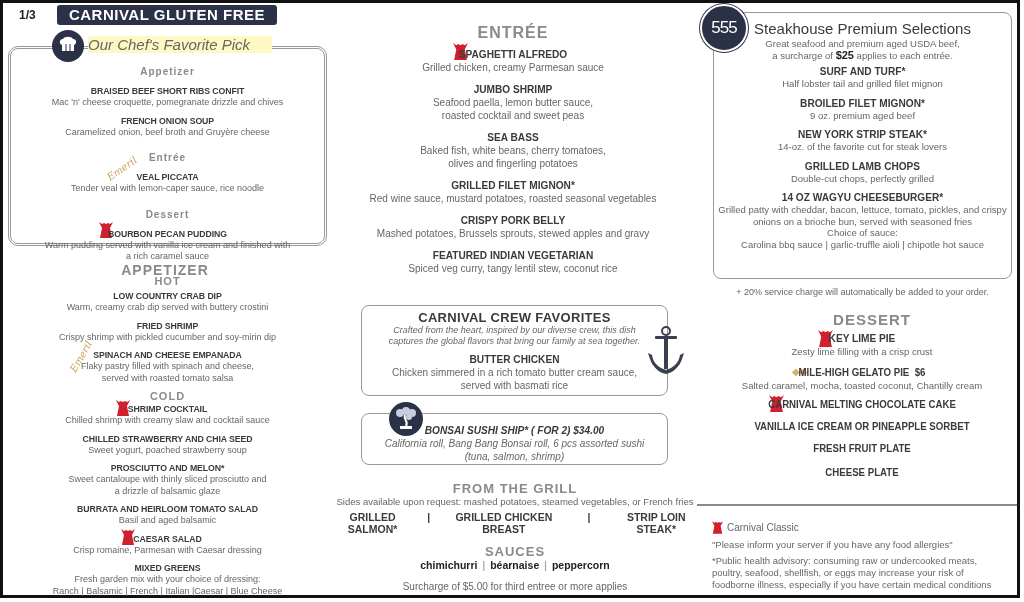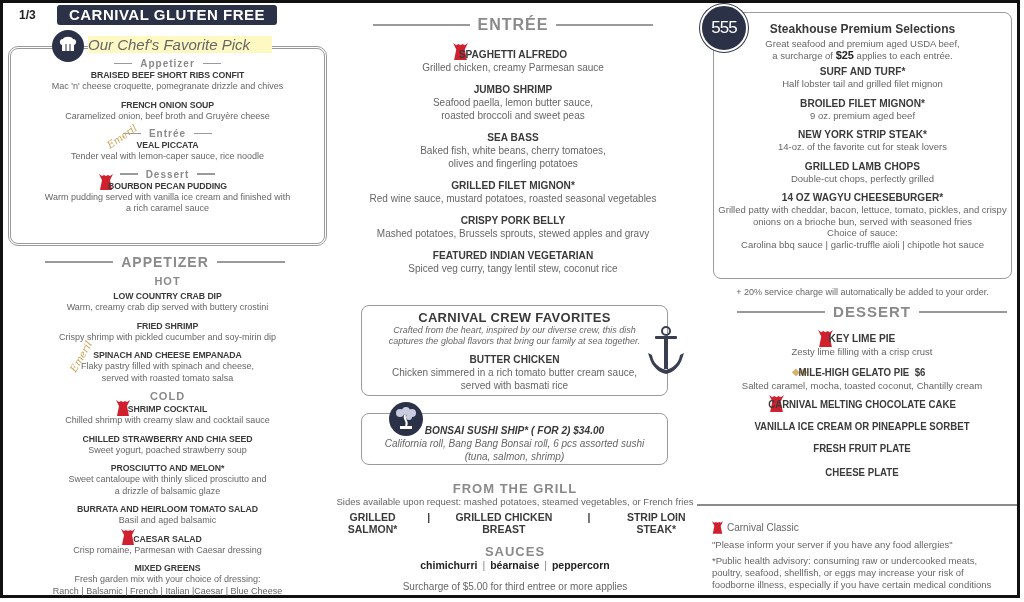--- a/index.html
+++ b/index.html
@@ -18,21 +18,21 @@
   .name {
     font-family:"Liberation Sans", sans-serif; font-weight:bold;
     font-size:9.5px; color:#3a3a3a; letter-spacing:-0.1px; line-height:12px;
     transform:scaleX(0.92);
   }
   .desc { font-size:9px; color:#666; line-height:11.5px; }
   .big-name { font-size:11px; font-weight:bold; color:#3a3a3a; line-height:13px; transform:scaleX(0.92); }
   .big-desc { font-size:10px; color:#666; line-height:13px; }
   .section-title {
     display:flex; align-items:center; justify-content:center; gap:8px;
-    font-weight:bold; color:#8a8a8a; letter-spacing:1px;
+    font-weight:bold; color:#8a8a8a; letter-spacing:1px;flex-direction:column;
   }
   .section-title .rule { height:2px; background:#9a9a9a; flex:1; }
   .sub-title { font-weight:bold; color:#8a8a8a; letter-spacing:1px; }
   .item { margin-bottom:6px; }
   .box {
     position:absolute; border:1.5px solid #9a9a9a; border-radius:8px; box-sizing:border-box;
   }
 </style>
 </head>
 <body>
@@ -171,21 +171,21 @@
   <div class="item" style="position:relative;margin-bottom:9px;">
     <svg style="position:absolute;left:100px;top:-5px;" width="15" height="17">
         <use href="#tail"></use>
       </svg>
     <div class="big-name">SPAGHETTI ALFREDO</div>
     <div class="big-desc">Grilled chicken, creamy Parmesan sauce</div>
   </div>
   <div class="item" style="margin-bottom:9px;">
     <div class="big-name">JUMBO SHRIMP</div>
     <div class="big-desc">Seafood paella, lemon butter sauce,</div>
-    <div class="big-desc">roasted broccoli and sweet peas</div>
+    <div class="big-desc">roasted cocktail and sweet peas</div>
   </div>
   <div class="item" style="margin-bottom:9px;">
     <div class="big-name">SEA BASS</div>
     <div class="big-desc">Baked fish, white beans, cherry tomatoes,</div>
     <div class="big-desc">olives and fingerling potatoes</div>
   </div>
   <div class="item" style="margin-bottom:9px;">
     <div class="big-name">GRILLED FILET MIGNON*</div>
     <div class="big-desc">Red wine sauce, mustard potatoes, roasted seasonal vegetables</div>
   </div>
@@ -253,21 +253,21 @@
     <span>peppercorn</span>
   </div>
   <div class="desc" style="font-size:10px;margin-top:10px;">Surcharge of $5.00 for third entree or more applies</div>
 </div>
 
 <div class="box" style="left:713px;top:12px;width:299px;height:267px;"></div>
 <div class="abs" style="left:700px;top:4px;width:44px;height:44px;border-radius:50%;background:#2b3147;border:2px solid #fff;box-shadow:0 0 0 1px #2b3147;">
   <div style="color:#fff;font-size:17px;text-align:center;line-height:44px;letter-spacing:-1px;">555</div>
 </div>
 <div class="abs center" style="left:713px;top:20px;width:299px;">
-  <div style="font-weight:bold;font-size:12px;color:#3a3a3a;line-height:18px;">Steakhouse Premium Selections</div>
+  <div style="font-weight:normal;font-size:15px;color:#3a3a3a;line-height:18px;">Steakhouse Premium Selections</div>
   <div class="desc" style="font-size:9.5px;">Great seafood and premium aged USDA beef,</div>
   <div class="desc" style="font-size:9.5px;margin-bottom:4px;">
     <span>a surcharge of </span><b style="color:#222;font-size:11px;">$25</b><span> applies to each entrée.</span>
   </div>
   <div class="item" style="margin-bottom:7px;">
     <div class="big-name">SURF AND TURF*</div>
     <div class="desc" style="font-size:9.5px;">Half lobster tail and grilled filet mignon</div>
   </div>
   <div class="item" style="margin-bottom:7px;">
     <div class="big-name">BROILED FILET MIGNON*</div>

